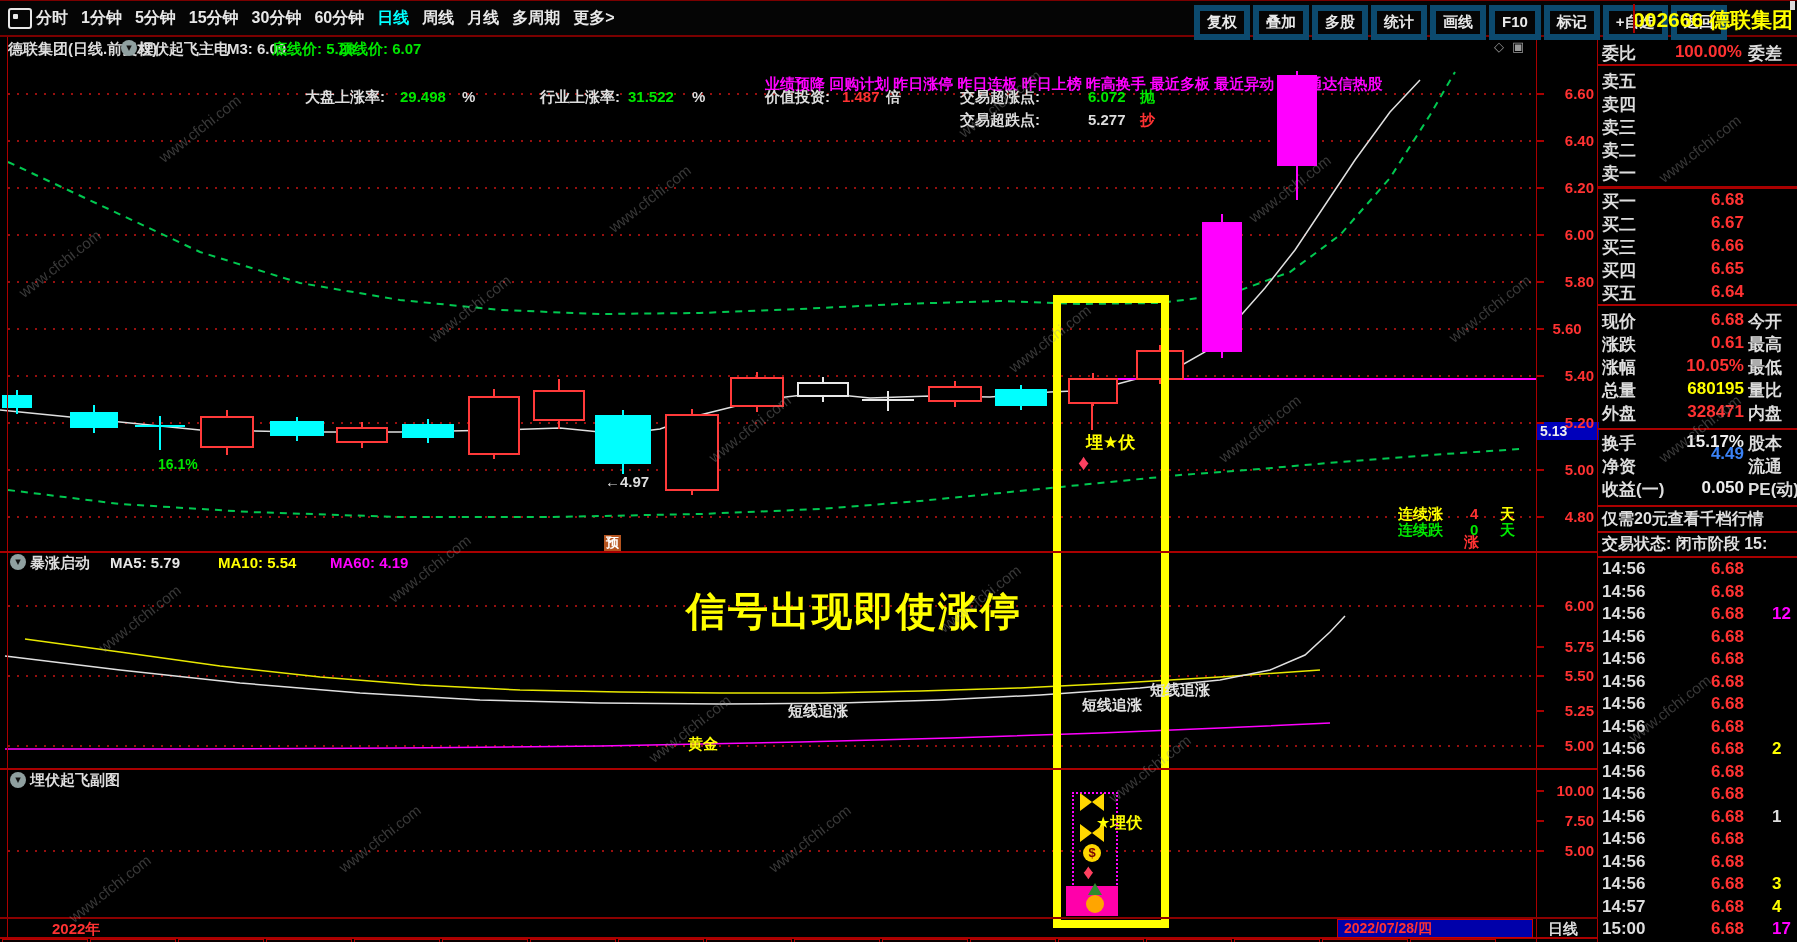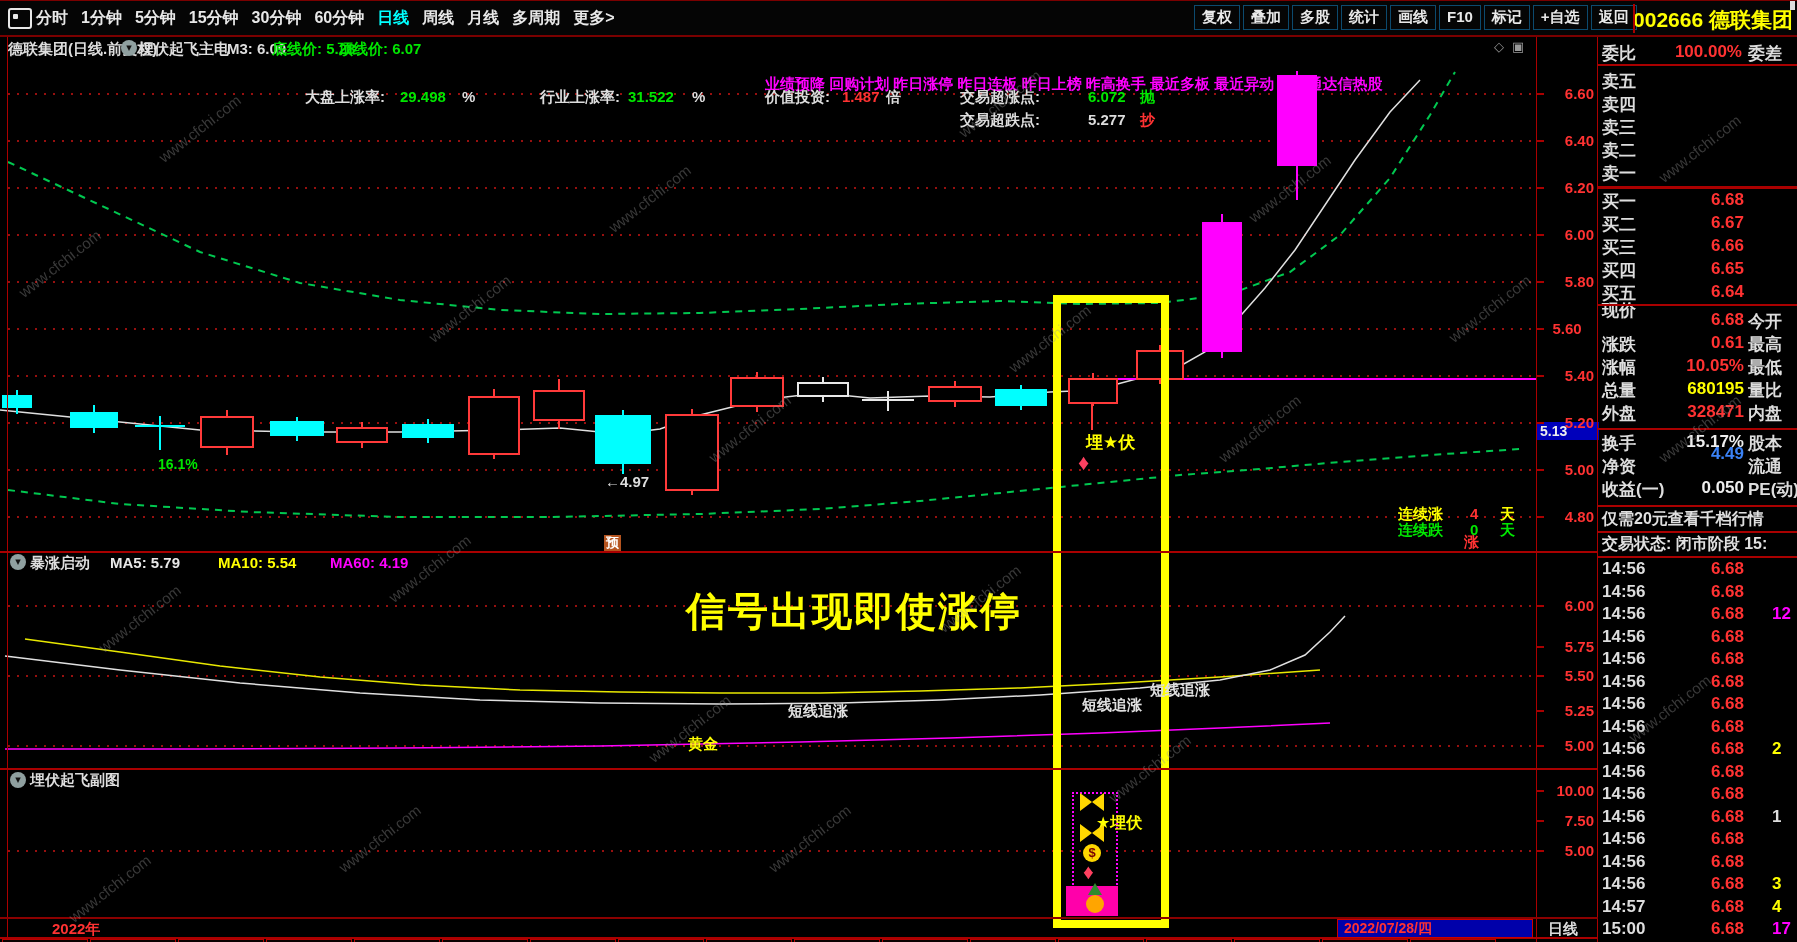--- a/index.html
+++ b/index.html
@@ -7,21 +7,21 @@
   .abs{position:absolute}
   .b{font-weight:bold}
   #root{position:absolute;left:0;top:0;width:1797px;height:942px;background:#000}
   .menubar{position:absolute;left:0;top:0;width:1797px;height:34px;background:#050505;border-top:1px solid #7a0000;border-bottom:2px solid #7a0000;z-index:9}
   .mico{position:absolute;left:8px;top:7px;width:20px;height:17px;border:2px solid #e8e8e8;border-radius:3px}
   .mico:after{content:"";position:absolute;left:3px;top:4px;width:5px;height:5px;background:#e8e8e8;border-radius:1px}
   #periods{position:absolute;left:36px;top:7px;display:flex;gap:13px;font-size:16px;font-weight:bold;color:#e8e8e8;white-space:nowrap}
   #periods .mitem{cursor:pointer}
   #periods .active{color:#00ffff}
   #tools{position:absolute;left:1194px;top:4px;display:flex;gap:3px}
-  .tbtn{border:1px solid #0c4a6e;color:#e8e8e8;font-size:15px;font-weight:bold;padding:2px 7px;white-space:nowrap}
+  .tbtn{border:6px solid #0c4a6e;color:#e8e8e8;font-size:15px;font-weight:bold;padding:2px 7px;white-space:nowrap}
   .stocklbl{position:absolute;right:4px;top:5px;font-size:21px;font-weight:bold;color:#ffff00;white-space:nowrap}
   .vline{position:absolute;width:1px;background:#aa0000;z-index:8}
   .hline{position:absolute;height:2px;background:#aa0000;z-index:8}
   .dotline{position:absolute;height:2px;background:repeating-linear-gradient(90deg,#97100f 0 2px,transparent 2px 9px);z-index:1}
   .ytick{position:absolute;left:1540px;width:54px;text-align:right;font-size:15px;font-weight:bold;color:#ff3232;z-index:8}
   .ymark{position:absolute;left:1537px;width:7px;height:2px;background:#aa0000;z-index:8}
   #chart-svg{position:absolute;left:0;top:0;z-index:2;pointer-events:none}
   #candle-layer{position:absolute;left:0;top:0;z-index:4;pointer-events:none}
   .wick{position:absolute;width:2px}
   .cbody{position:absolute}
@@ -173,21 +173,21 @@
       <div class="qrow" style="top: 190px; color: rgb(221, 221, 221);">买一</div>
       <div class="qval" style="left: 1668px; top: 190px; width: 76px; color: rgb(255, 50, 50);">6.68</div>
       <div class="qrow" style="top: 213px; color: rgb(221, 221, 221);">买二</div>
       <div class="qval" style="left: 1668px; top: 213px; width: 76px; color: rgb(255, 50, 50);">6.67</div>
       <div class="qrow" style="top: 236px; color: rgb(221, 221, 221);">买三</div>
       <div class="qval" style="left: 1668px; top: 236px; width: 76px; color: rgb(255, 50, 50);">6.66</div>
       <div class="qrow" style="top: 259px; color: rgb(221, 221, 221);">买四</div>
       <div class="qval" style="left: 1668px; top: 259px; width: 76px; color: rgb(255, 50, 50);">6.65</div>
       <div class="qrow" style="top: 282px; color: rgb(221, 221, 221);">买五</div>
       <div class="qval" style="left: 1668px; top: 282px; width: 76px; color: rgb(255, 50, 50);">6.64</div>
-      <div class="qrow" style="top: 299px; color: rgb(221, 221, 221); font-family: Liberation Mono, monospace;">现价</div>
+      <div class="qrow" style="top: 310px; color: rgb(221, 221, 221); font-family: Liberation Mono, monospace;">现价</div>
       <div class="qval" style="left: 1654px; top: 310px; width: 90px; color: rgb(255, 50, 50);">6.68</div>
       <div class="qr" style="top: 310px;">今开</div>
       <div class="qrow" style="top: 333px; color: rgb(221, 221, 221);">涨跌</div>
       <div class="qval" style="left: 1654px; top: 333px; width: 90px; color: rgb(255, 50, 50);">0.61</div>
       <div class="qr" style="top: 333px;">最高</div>
       <div class="qrow" style="top: 356px; color: rgb(221, 221, 221);">涨幅</div>
       <div class="qval" style="left: 1654px; top: 356px; width: 90px; color: rgb(255, 50, 50);">10.05%</div>
       <div class="qr" style="top: 356px;">最低</div>
       <div class="qrow" style="top: 379px; color: rgb(221, 221, 221);">总量</div>
       <div class="qval" style="left: 1654px; top: 379px; width: 90px; color: rgb(255, 255, 0);">680195</div>

